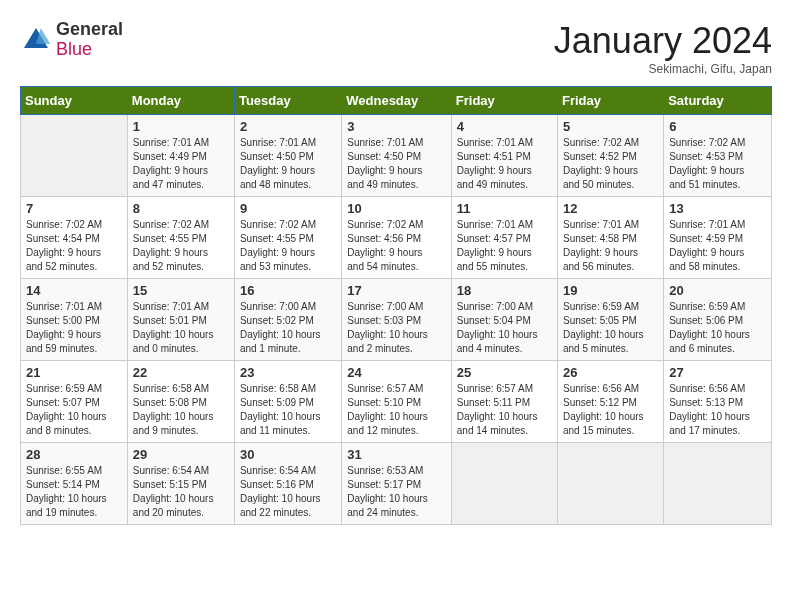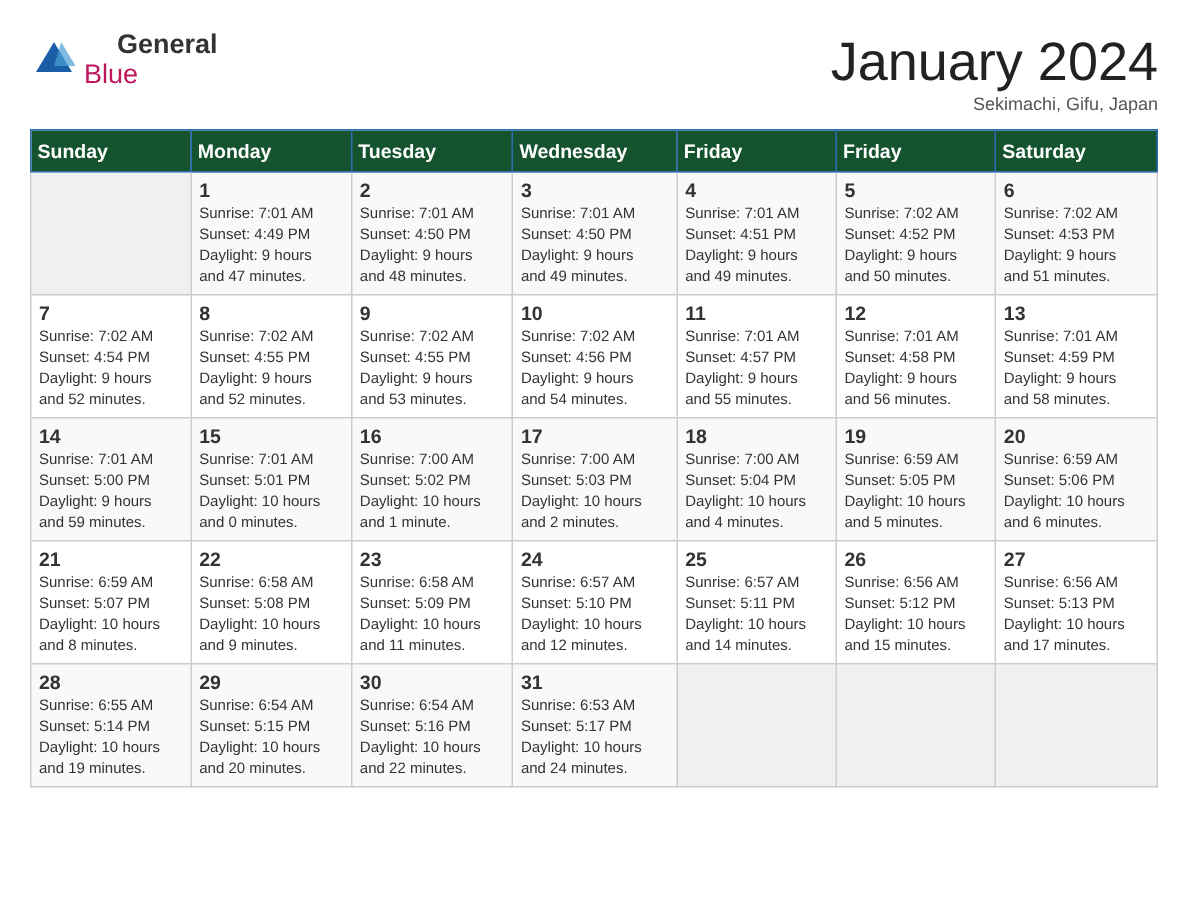--- a/index.html
+++ b/index.html
@@ -22,21 +22,20 @@
     }
     .logo-text {
       display: flex;
       flex-direction: column;
       line-height: 1.1;
     }
     .logo-general {
       font-size: 18px;
       font-weight: bold;
       color: #333;
-      margin-left: 22px;
     }
     .logo-blue {
       font-size: 18px;
       font-weight: normal;
       color: #be185d;
     }
     .logo-icon {
       width: 32px;
       height: 32px;
       margin-right: 4px;
@@ -52,21 +51,21 @@
     .calendar-subtitle {
       font-size: 12px;
       color: #555;
     }
     table {
       width: 100%;
       border-collapse: collapse;
       font-size: 11px;
     }
     thead tr th {
-      background-color: #14532d;
+      background-color: #4d7c0f;
       color: #fff;
       padding: 6px 4px;
       text-align: left;
       font-size: 13px;
       font-weight: bold;
       border: 1px solid #2a6db5;
     }
     tbody tr td {
       border: 1px solid #ccc;
       vertical-align: top;

